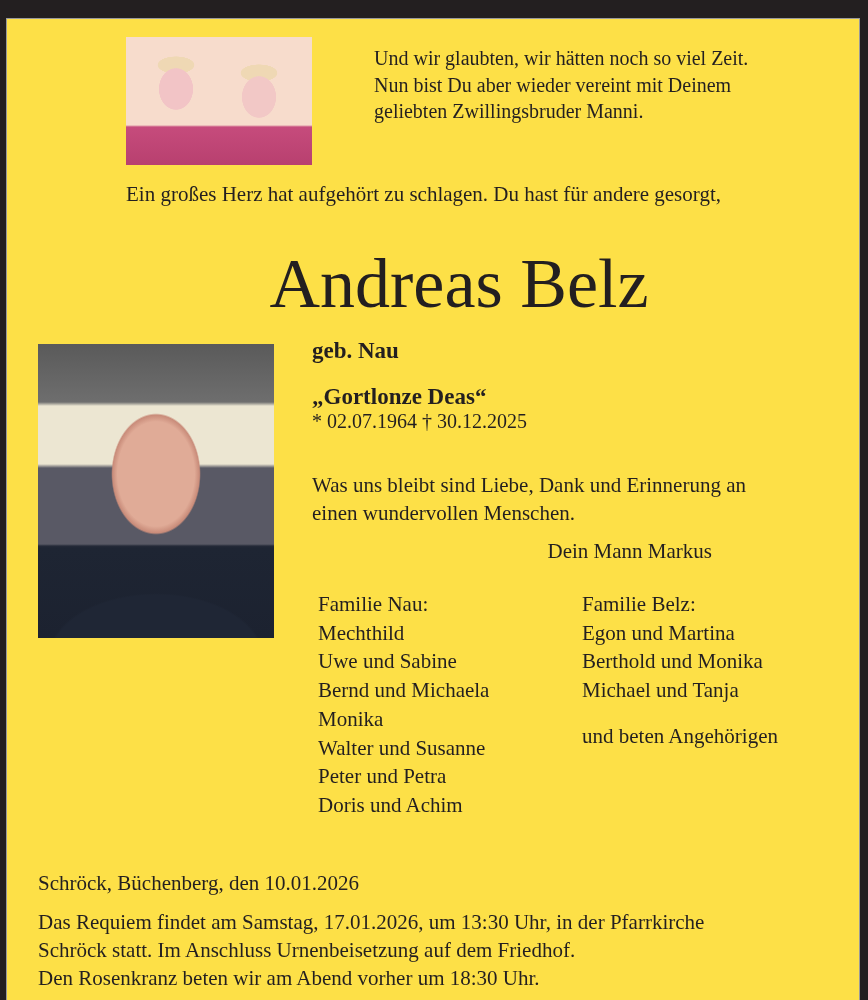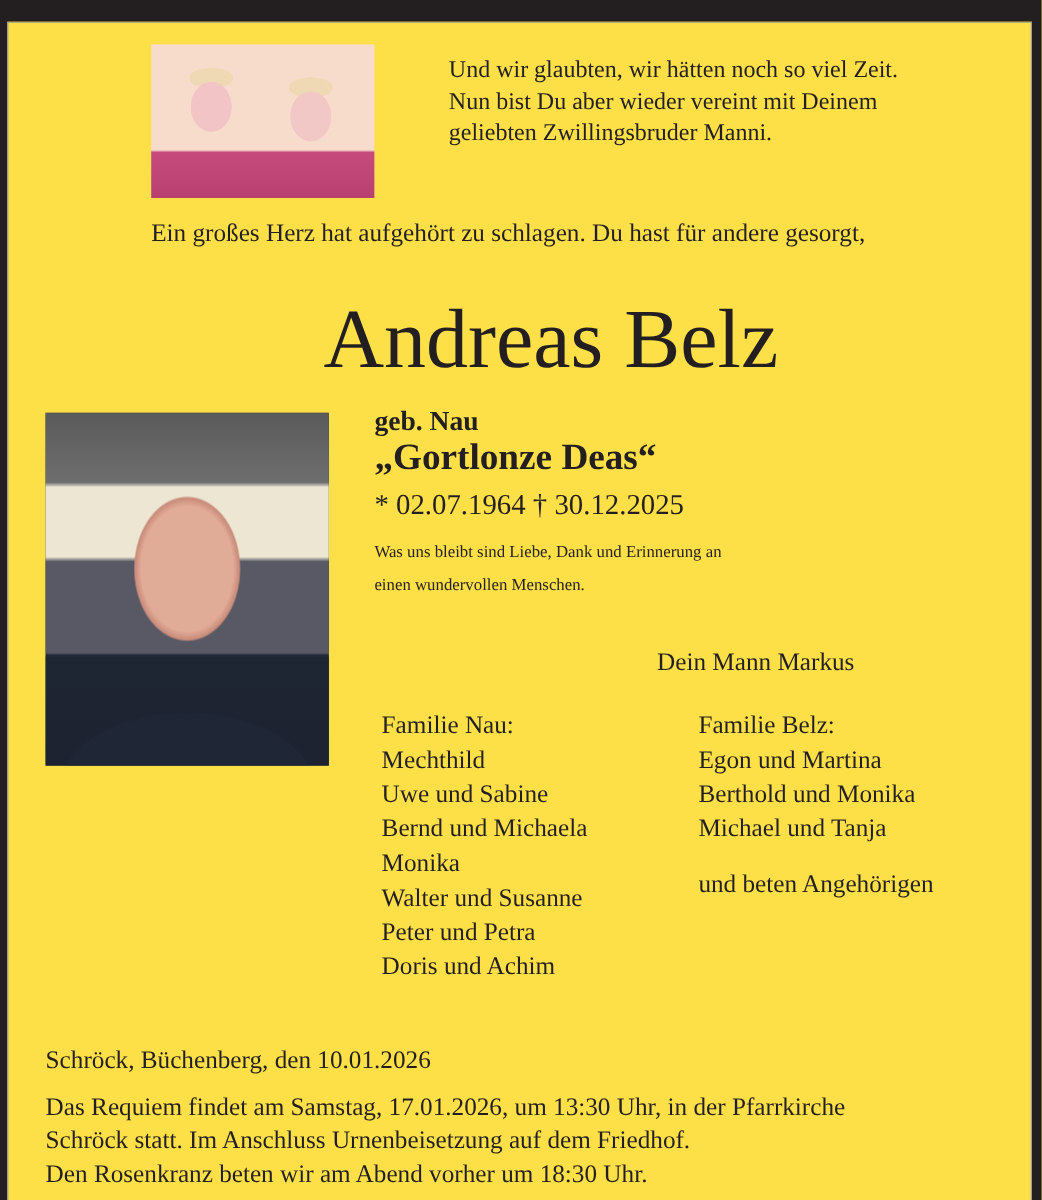--- a/index.html
+++ b/index.html
@@ -38,23 +38,23 @@
   }
   .txt { font-size: 20.5px; line-height: 26px; white-space: nowrap; }
   .quote { left: 368px; top: 27px; font-size: 20px; line-height: 26.5px; }
   .intro { left: 120px; top: 162px; font-size: 21px; line-height: 28px; }
   .name {
     left: 0; width: 854px; top: 226px; text-align: center;
     font-size: 70px; line-height: 80px; padding-left: 52px; box-sizing: border-box;
   }
   .center-block { left: 306px; width: 430px; text-align: left; }
   .geb { top: 318px; font-size: 23px; font-weight: bold; line-height: 30px; }
-  .nick { top: 348px; font-size: 31px; font-weight: bold; line-height: 30px; }
-  .dates { top: 390px; font-size: 24px; line-height: 26px; }
-  .memory { left: 306px; top: 429px; font-size: 14px; line-height: 28px; }
+  .nick { top: 364px; font-size: 23px; font-weight: bold; line-height: 30px; }
+  .dates { top: 390px; font-size: 20px; line-height: 26px; }
+  .memory { left: 306px; top: 453px; font-size: 21px; line-height: 28px; }
   .spouse { left: 306px; width: 430px; text-align: right; top: 519px; font-size: 21px; line-height: 28px; padding-right: 30px; box-sizing: border-box; }
   .col { font-size: 21px; line-height: 28.7px; }
   .col-left { left: 312px; top: 572px; }
   .col-right { left: 576px; top: 572px; }
   .col .item { display: block; white-space: nowrap; }
   .col-right .gap { height: 17px; }
   .place-date { left: 32px; top: 851px; font-size: 21px; line-height: 28px; }
   .service { left: 32px; top: 890px; font-size: 21px; line-height: 28px; }
 </style>
 </head>

